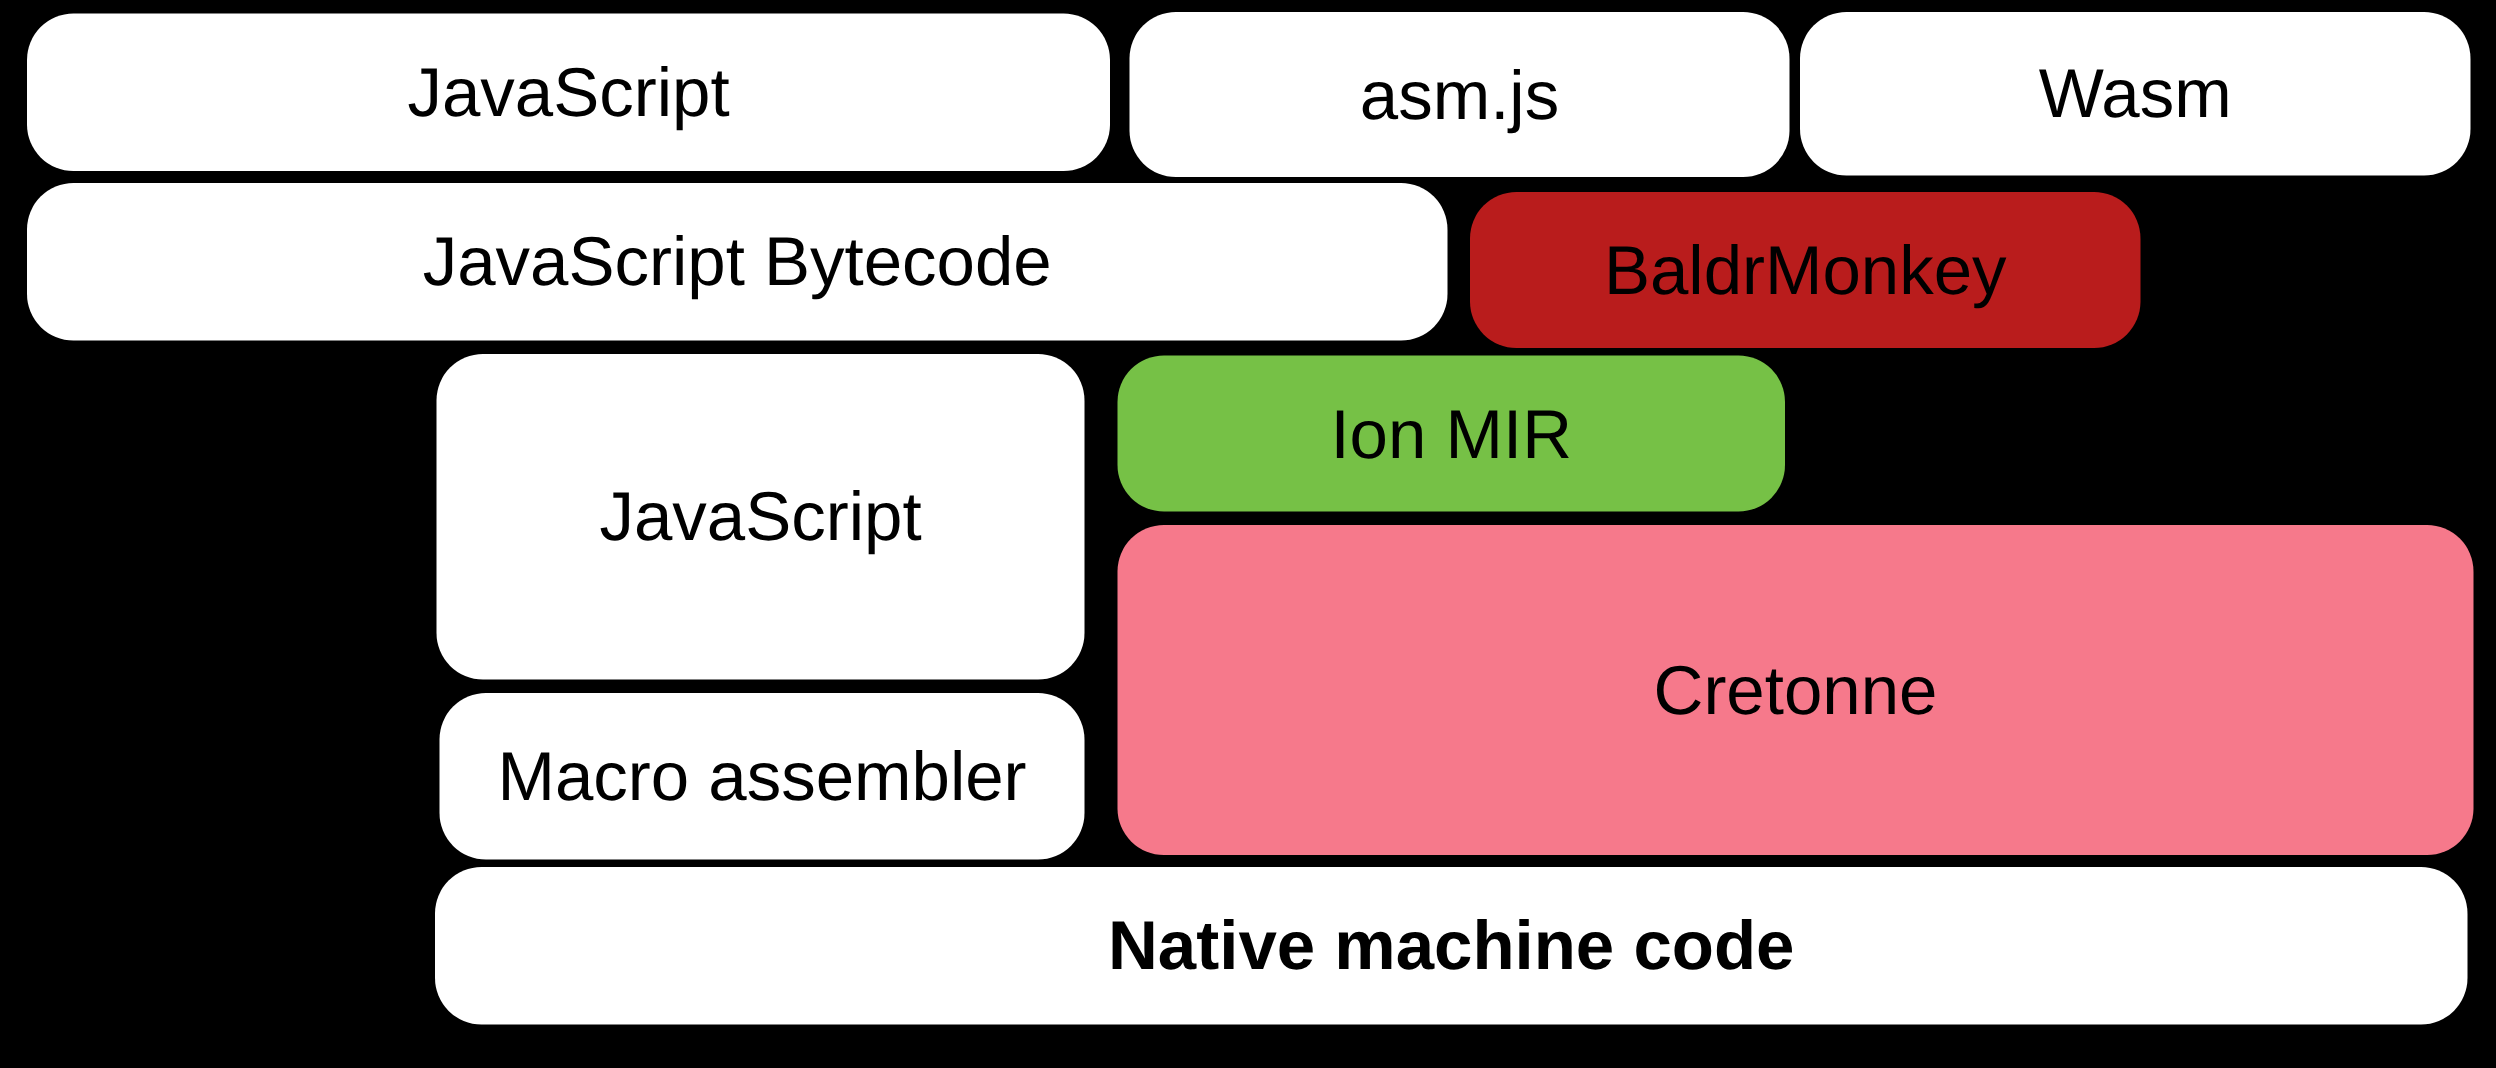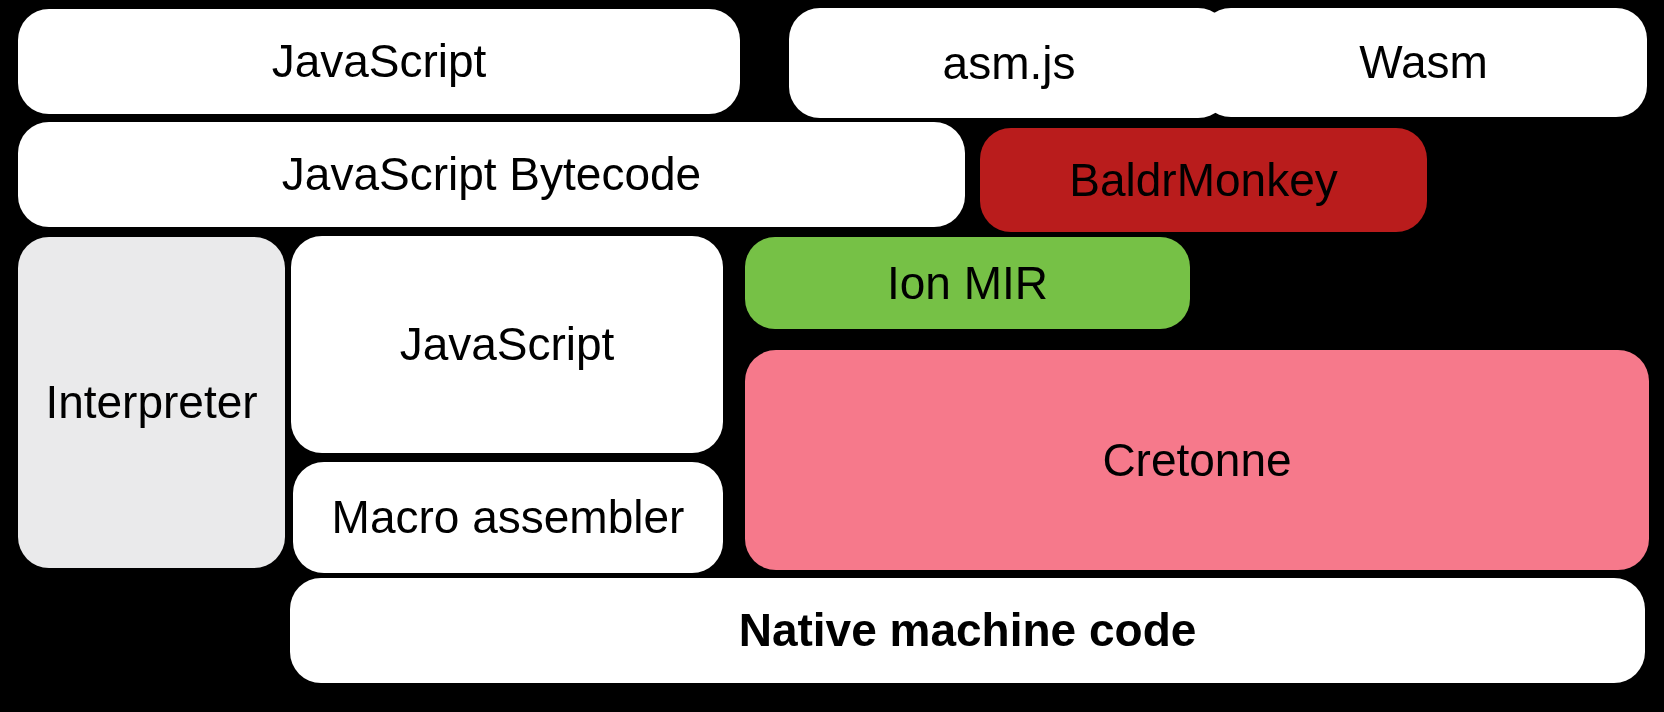--- a/index.html
+++ b/index.html
@@ -25,27 +25,27 @@
     text-align: center;
   }
   .label {
     font-size: 46px;
     line-height: 1.1;
     color: #000000;
     white-space: nowrap;
   }
   
   .n-javascript   { left: 18px;   top: 9px;   width: 722px;  height: 105px; }
-  .n-asmjs        { left: 753px;  top: 8px;   width: 440px;  height: 110px; margin-left: 36px; }
+  .n-asmjs        { left: 753px;  top: 8px;   width: 440px;  height: 110px; }
   .n-wasm         { left: 1200px; top: 8px;   width: 447px;  height: 109px; }
   .n-bytecode     { left: 18px;   top: 122px; width: 947px;  height: 105px; }
   .n-baldrmonkey  { left: 980px;  top: 128px; width: 447px;  height: 104px; }
   .n-interpreter  { left: 18px;   top: 237px; width: 267px;  height: 331px; }
   .n-baseline     { left: 291px;  top: 236px; width: 432px;  height: 217px; }
-  .n-ionmir       { left: 745px;  top: 237px; width: 445px;  height: 92px; border-radius: 30px; }
+  .n-ionmir       { left: 745px;  top: 237px; width: 445px;  height: 104px; }
   .n-cretonne     { left: 745px;  top: 350px; width: 904px;  height: 220px; }
   .n-macro        { left: 293px;  top: 462px; width: 430px;  height: 111px; }
   .n-native       { left: 290px;  top: 578px; width: 1355px; height: 105px; }
 </style>
 </head>
 <body>
 
 <div class="canvas">
 
   <div class="node n-javascript" style="background: rgb(255, 255, 255);">
@@ -61,23 +61,20 @@
   </div>
 
   <div class="node n-wasm" style="background: rgb(255, 255, 255);">
     <span class="label">Wasm</span>
   </div>
 
   <div class="node n-baldrmonkey" style="background: #b91c1c;">
     <span class="label">BaldrMonkey</span>
   </div>
 
-  <div class="node n-interpreter" style="background: rgb(234, 234, 235);">
-    <span class="label">Interpreter</span>
-  </div>
 
   <div class="node n-baseline" style="background: rgb(255, 255, 255);">
     <span class="label">JavaScript</span>
   </div>
 
   <div class="node n-ionmir" style="background: rgb(118, 193, 70);">
     <span class="label">Ion MIR</span>
   </div>
 
   <div class="node n-cretonne" style="background: rgb(246, 121, 139);">

